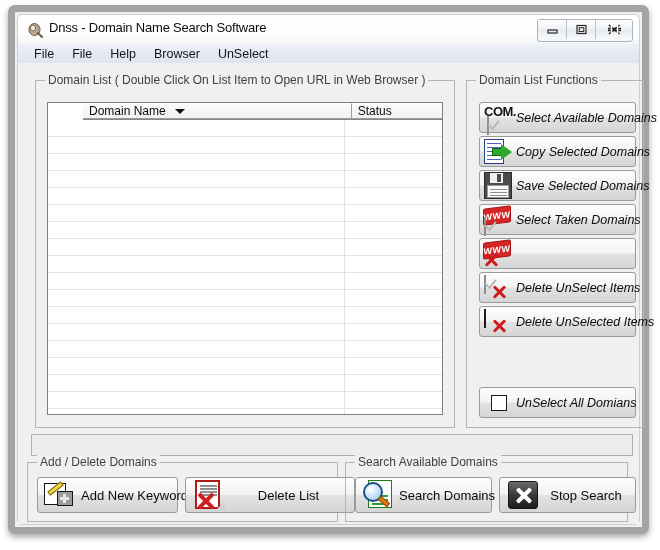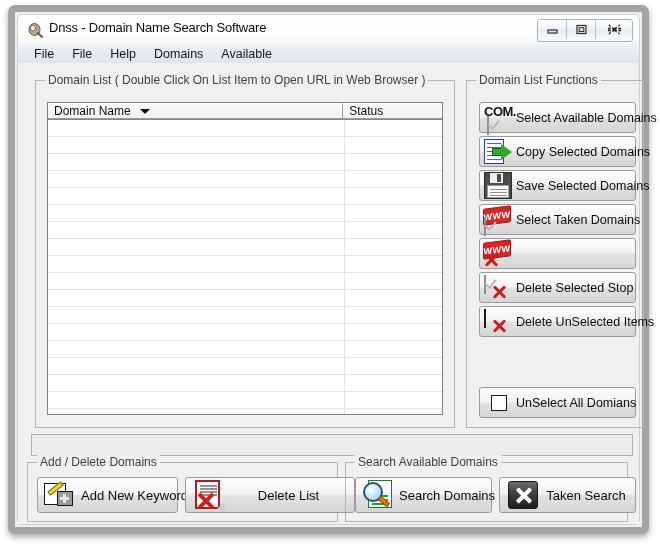--- a/index.html
+++ b/index.html
@@ -51,21 +51,21 @@
   #grp-domain-list{left:17px;top:17px;width:420px;height:348px;}
   #grp-functions{left:448px;top:17px;width:178px;height:348px;}
   #grp-add-delete{left:9px;top:399px;width:311px;height:60px;}
   #grp-search{left:327px;top:399px;width:283px;height:60px;}
 
   
   .listview{position:absolute;left:11px;top:21px;width:396px;height:313px;
             background:#ffffff;border:1px solid #7f7f7f;box-sizing:border-box;
             overflow:hidden;}
   .lv-head{display:flex;height:17px;background:#f2f2f2;border-bottom:1px solid #868686;
-           box-sizing:border-box;}
+           box-sizing:border-box;margin-left:35px;}
   .lv-th{position:relative;height:16px;display:flex;align-items:center;
          font-size:12px;color:#0b0b0b;padding-left:6px;box-sizing:border-box;
          background:linear-gradient(180deg,#fbfbfb 0%,#f1f1f1 100%);
          border-right:1px solid #9b9b9b;border-bottom:1px solid #9b9b9b;
          border-top:1px solid #ffffff;}
   .lv-th.c1{width:296px;}
   .lv-th.c2{width:99px;border-right:none;}
   .sort-arrow{margin-left:9px;width:0;height:0;border-left:5px solid transparent;
               border-right:5px solid transparent;border-top:5px solid #101010;}
   .lv-body{position:relative;height:294px;}
@@ -79,21 +79,21 @@
   
   .pbtn{position:absolute;box-sizing:border-box;
         border:1px solid #9b9b9b;border-radius:3px;
         background:linear-gradient(180deg,#fdfdfd 0%,#f3f3f3 48%,#e2e2e2 52%,#d5d5d5 100%);
         display:flex;align-items:center;}
   .pbtn .lbl{flex:1;text-align:center;font-size:12.5px;color:#0b0b0b;white-space:nowrap;}
   .pbtn .ico{flex:0 0 auto;display:flex;align-items:center;justify-content:center;}
 
   .fbtn{left:12px;width:157px;height:31px;}
   .fbtn .ico{width:34px;margin-left:2px;}
-  .fbtn .lbl{padding-right:4px;}
+  .fbtn .lbl{padding-right:4px;font-style:italic;}
 
   
   .cbx{width:14px;height:14px;background:#ffffff;border:1.5px solid #1a1a1a;
        box-sizing:border-box;position:relative;}
   .cbx.grey{background:#dedede;border-color:#8d8d8d;}
   .cbx .tick{position:absolute;left:2px;top:1px;width:5px;height:9px;
              border:solid #111;border-width:0 2px 2px 0;transform:rotate(40deg);}
   .cbx.grey .tick{border-color:#b7b7b7;}
 
   
@@ -234,22 +234,22 @@
         </svg>
       </div>
     </div>
   </div>
 
   <div class="menubar">
     <ul>
       <li>File</li>
       <li>File</li>
       <li>Help</li>
-      <li>Domains</li>
-      <li>Available</li>
+      <li>Browser</li>
+      <li>UnSelect</li>
     </ul>
   </div>
 
   <div class="client">
 
     <div class="group" id="grp-domain-list">
       <span class="glabel">Domain List ( Double Click On List Item to Open URL in Web Browser  )</span>
 
       <div class="listview">
         <div class="lv-head">
@@ -354,21 +354,21 @@
         </span>
       </div>
 
       <div class="pbtn fbtn" style="top:191px">
         <span class="ico">
           <span class="ico-cbx-x">
             <span class="c"><span class="cbx grey"><span class="tick"></span></span></span>
             <span class="x"><span class="redx"></span></span>
           </span>
         </span>
-        <span class="lbl">Delete Selected Stop</span>
+        <span class="lbl">Delete UnSelect Items</span>
       </div>
 
       <div class="pbtn fbtn" style="top:225px">
         <span class="ico">
           <span class="ico-cbx-x">
             <span class="c"><span class="cbx"></span></span>
             <span class="x"><span class="redx"></span></span>
           </span>
         </span>
         <span class="lbl">Delete UnSelected Items</span>
@@ -431,19 +431,19 @@
             <span class="handle"></span>
           </span>
         </span>
         <span class="lbl">Search Domains</span>
       </div>
 
       <div class="pbtn bbtn" id="btn-stop-search">
         <span class="ico">
           <span class="ico-stop"></span>
         </span>
-        <span class="lbl">Taken Search</span>
+        <span class="lbl">Stop Search</span>
       </div>
     </div>
 
   </div>
 </div>
 </div>
 
 </body></html>

